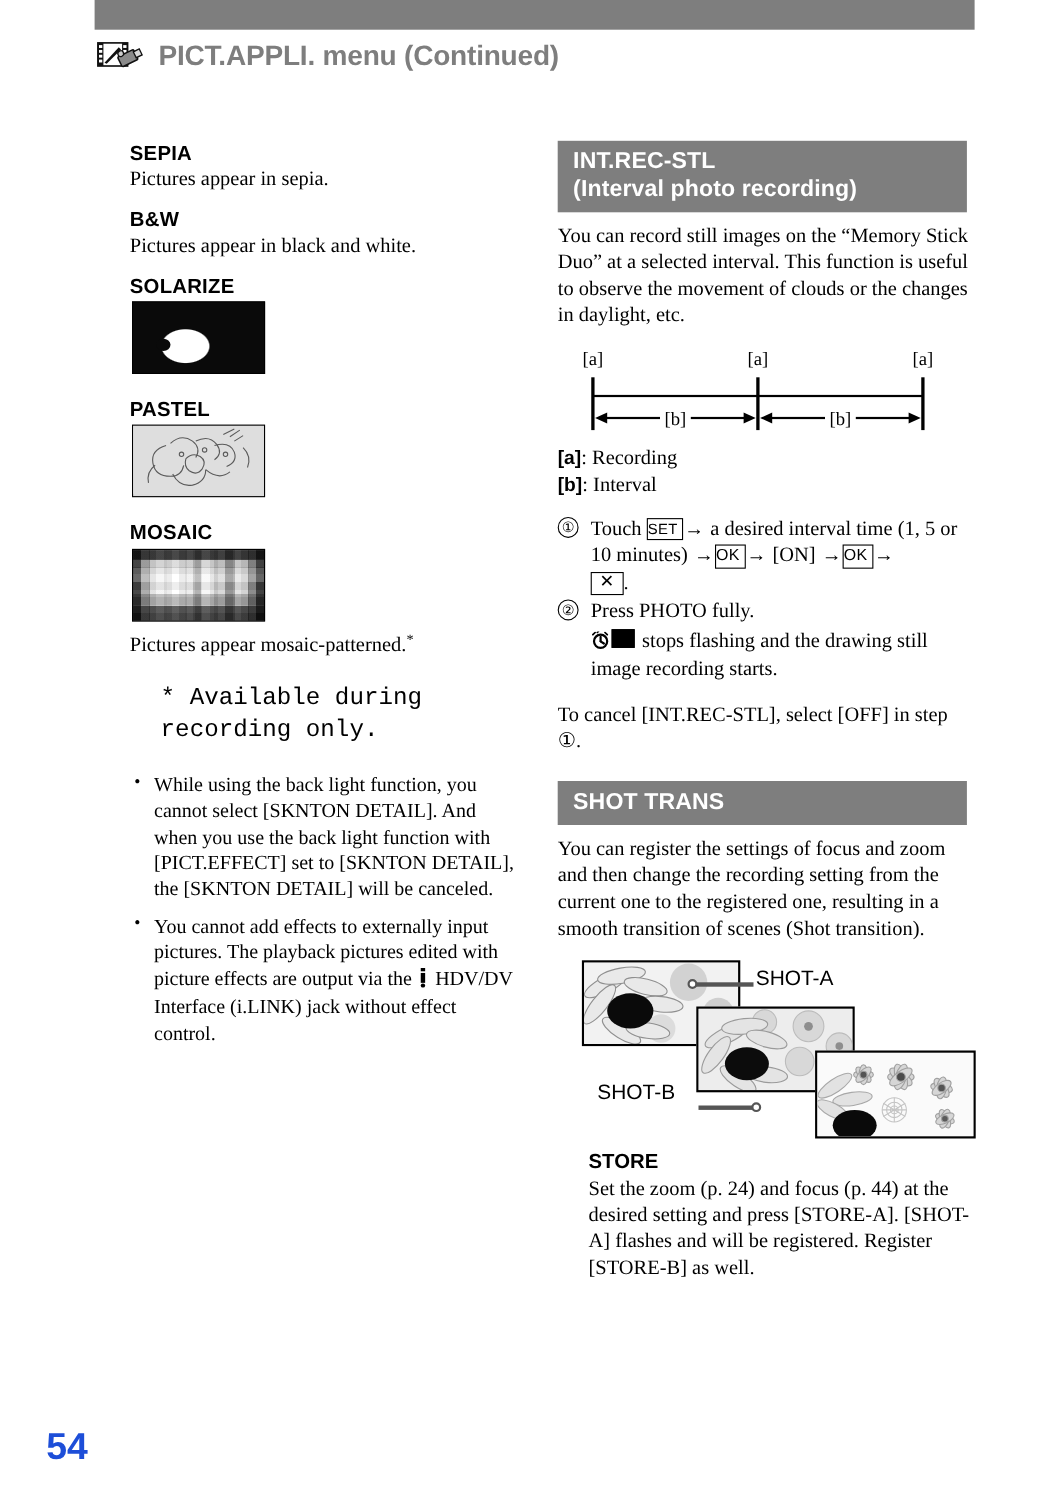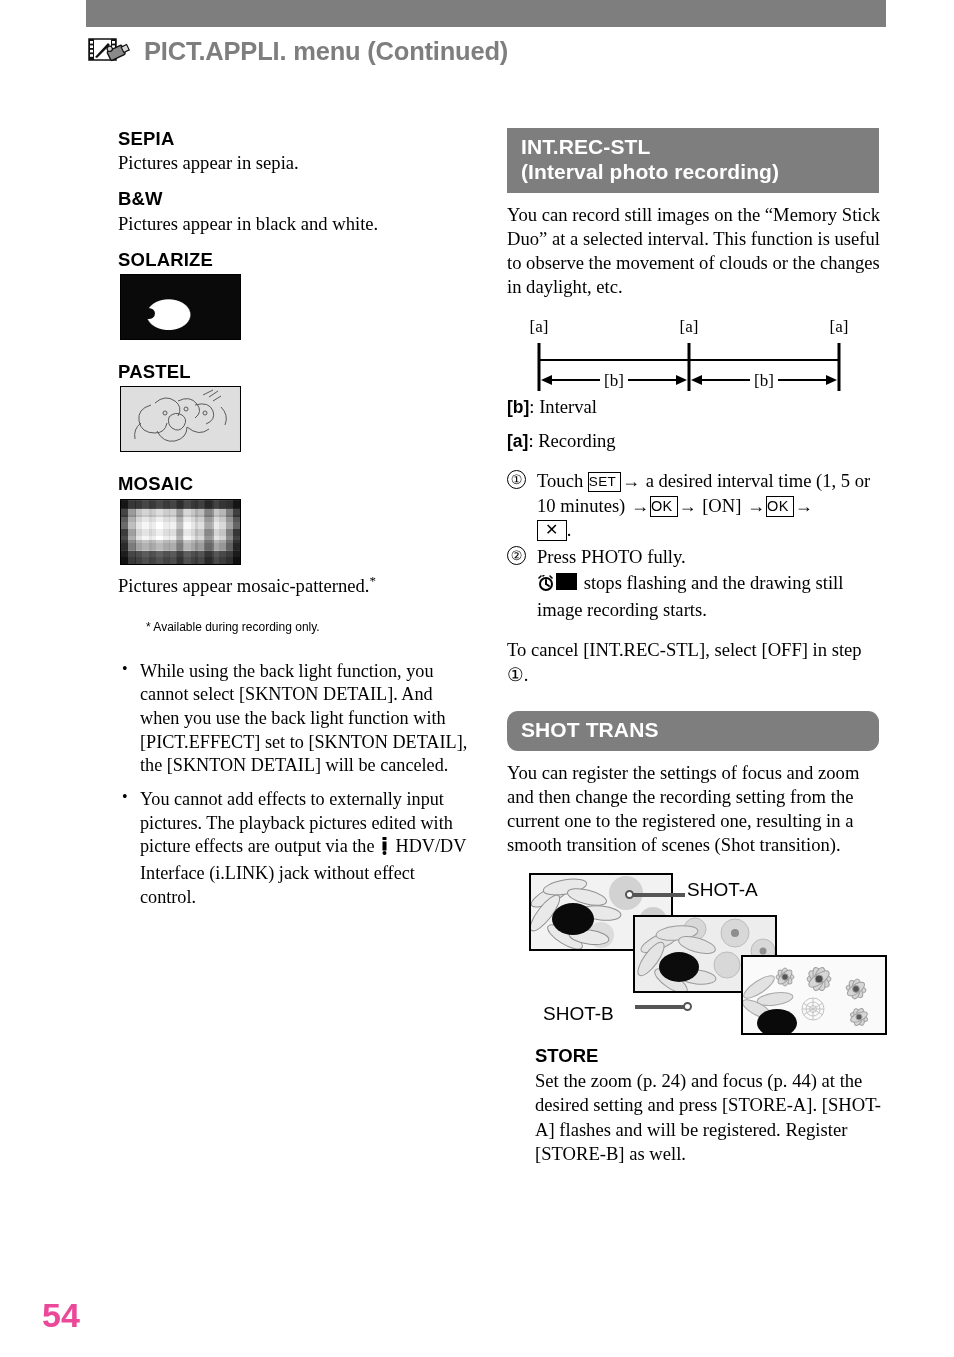--- a/index.html
+++ b/index.html
@@ -142,22 +142,22 @@
     font-family: "Liberation Serif", serif;
     font-size: 18.6px;
     line-height: 1.30;
     margin: 0;
   }
   .footnote-star {
     font-size: 13px;
     vertical-align: super;
   }
   .footnote {
-    font-family: Liberation Sans, sans-serif;
-    font-size: 12px;
+    font-family: Liberation Mono, monospace;
+    font-size: 22px;
     margin: 22px 0 14px 28px;
     line-height: 1.3;
   }
 
   
   ul.bullets {
     list-style: none;
     margin: 24px 0 0 0;
     padding: 0;
   }
@@ -357,21 +357,21 @@
   .shot-b { left: 222px; top: 84px;  width: 146px; height: 80px; z-index: 3; }
 
   .shot-label {
     position: absolute;
     font-family: "Liberation Sans", sans-serif;
     font-size: 19px;
     z-index: 5;
     white-space: nowrap;
   }
   .label-a { left: 168px; top: 8px; }
-  .label-b { left: 24px;  top: 132px; }
+  .label-b { left: 24px;  top: 112px; }
   .leader {
     position: absolute;
     height: 4px;
     background: #555;
     z-index: 4;
   }
   .leader-a { left: 112px; top: 22px; width: 54px; }
   .leader-b { left: 116px; top: 134px; width: 52px; }
   .leader-dot {
     position: absolute;
@@ -394,21 +394,21 @@
   }
 
   
   .page-number {
     position: absolute;
     left: 42px;
     top: 1296px;
     font-family: "Liberation Sans", sans-serif;
     font-weight: bold;
     font-size: 34px;
-    color: #ec4899;
+    color: #1d4ed8;
   }
 </style>
 </head>
 <body>
 
 <div class="top-bar"></div>
 
 <div class="running-head">
   <span class="head-icon">
     <svg class="head-icon" viewBox="0 0 44 30" xmlns="http://www.w3.org/2000/svg">
@@ -529,25 +529,25 @@
     <span class="arrowrow" style="left:158px; width:146px;">
       <span class="arrowline"></span>
       <span class="arrowhead ah-left"></span>
       <span class="arrowhead ah-right"></span>
       <span style="flex:1"></span>
       <span class="lbl-b">[b]</span>
       <span style="flex:1"></span>
     </span>
   </div>
 
+  <p class="legend">
+    <b>[a]</b><span>: Recording</span>
+  </p>
   <p class="legend" style="margin-top:0">
     <b>[b]</b><span>: Interval</span>
-  </p>
-  <p class="legend">
-    <b>[a]</b><span>: Recording</span>
   </p>
 
   <ol class="steps">
     <li>
       <span class="step-num">①</span><span>Touch </span><span class="keybox setkey">SET</span><span class="arrow">→</span><span> a desired interval time (1, 5 or 10 minutes) </span><span class="arrow">→</span><span class="keybox">OK</span><span class="arrow">→</span><span> [ON] </span><span class="arrow">→</span><span class="keybox">OK</span><span class="arrow">→</span><br><span class="keybox xkey">✕</span><span>.</span>
     </li>
     <li>
       <span class="step-num">②</span><span>Press PHOTO fully.</span>
       <div class="step-sub">
         <span class="flashicon"><svg width="18" height="16" viewBox="0 0 18 16" xmlns="http://www.w3.org/2000/svg">
@@ -557,21 +557,21 @@
               <path d="M2 3 l2 -2 M6 1 l1 -1 M15 3 l-2 -2" stroke="#000" stroke-width="1.6" stroke-linecap="round"></path>
             </svg></span><span class="stillicon"></span><span> stops flashing and the drawing still image recording starts.</span>
       </div>
     </li>
   </ol>
 
   <p class="body" style="margin-top:16px;">
     <span>To cancel [INT.REC-STL], select [OFF] in step </span><span>①</span><span>.</span>
   </p>
 
-  <div class="section-bar" style="margin-top:24px;border-radius:11px;">
+  <div class="section-bar" style="margin-top:24px;">
     <span>SHOT TRANS</span>
   </div>
 
   <p class="body" style="margin-top:10px;">You can register the settings of focus and zoom and then change the recording setting from the current one to the registered one, resulting in a smooth transition of scenes (Shot transition).</p>
 
   <div class="shot-figure">
 
     <div class="shot-img shot-a">
       <svg width="140" height="74" viewBox="0 0 140 74" xmlns="http://www.w3.org/2000/svg">
         <rect width="140" height="74" fill="#f2f2f2"></rect>

